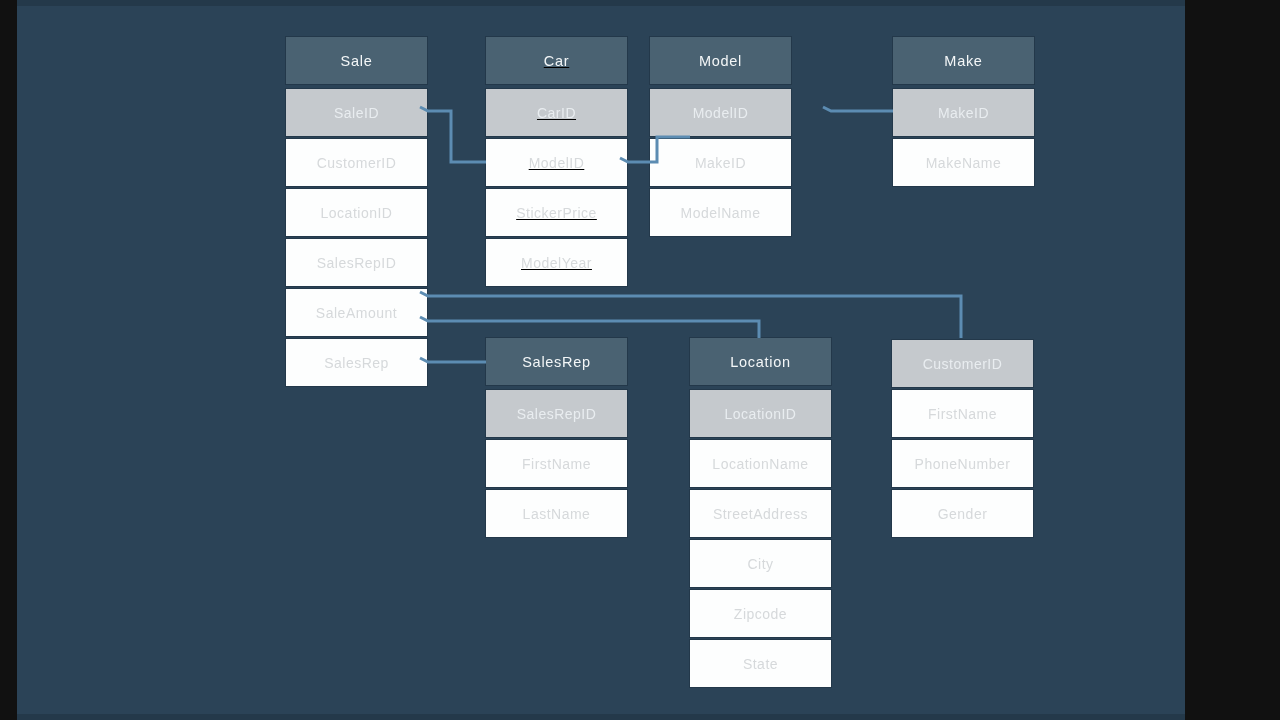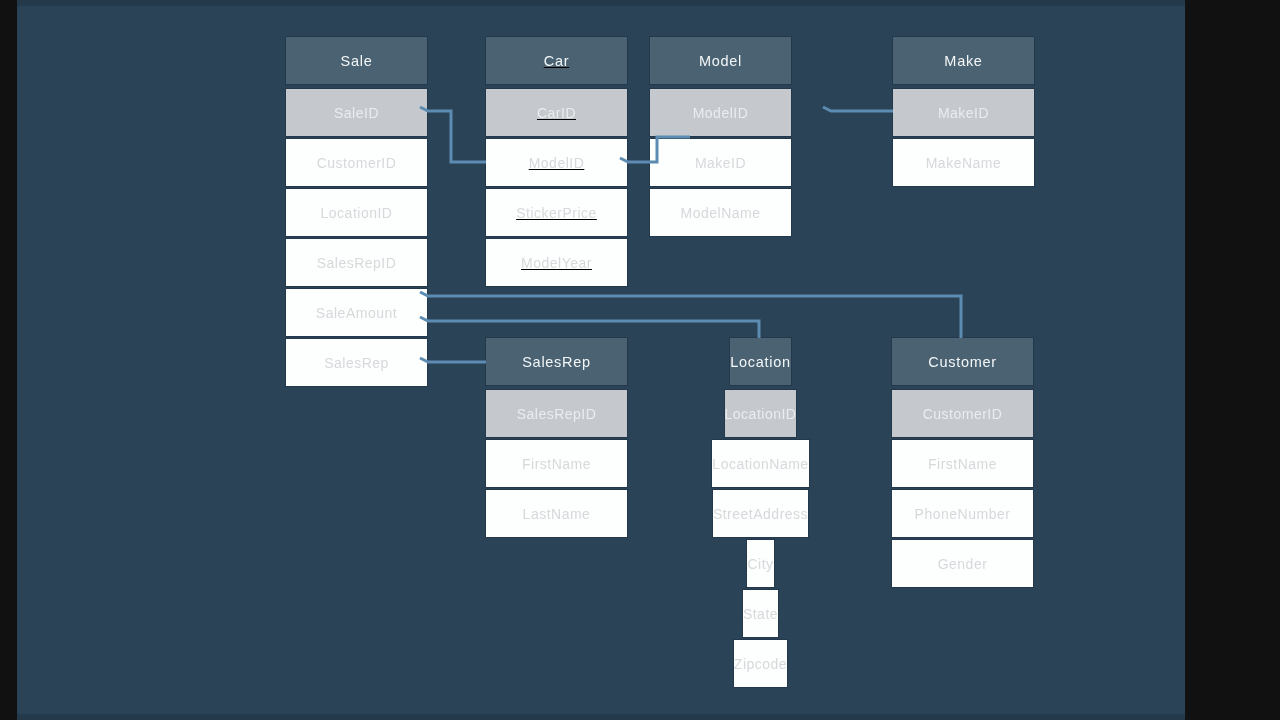--- a/index.html
+++ b/index.html
@@ -83,32 +83,31 @@
     <div class="cell row">MakeName</div>
   </section>
 
   <section class="tbl" style="left:469px; top:338px;justify-content:space-between;">
     <div class="cell hdr">SalesRep</div>
     <div class="cell pk">SalesRepID</div>
     <div class="cell row">FirstName</div>
     <div class="cell row">LastName</div>
   </section>
 
-  <section class="tbl" style="left:673px; top:338px;align-items:center;">
+  <section class="tbl" style="left:673px; top:338px;">
     <div class="cell hdr">Location</div>
     <div class="cell pk">LocationID</div>
     <div class="cell row">LocationName</div>
     <div class="cell row">StreetAddress</div>
     <div class="cell row">City</div>
+    <div class="cell row">Zipcode</div>
     <div class="cell row">State</div>
-    <div class="cell row">Zipcode</div>
   </section>
 
   <section class="tbl" style="left:875px; top:338px;">
-    <div class="cell hdr">Customer</div>
     <div class="cell pk">CustomerID</div>
     <div class="cell row">FirstName</div>
     <div class="cell row">PhoneNumber</div>
     <div class="cell row">Gender</div>
   </section>
 
   <svg id="wires" viewBox="0 0 1280 720" aria-hidden="true">
       <polyline points="403,107 411,111 434,111 434,162 469,162" fill="none" stroke="#5c8cb2" stroke-width="3"></polyline>
       <polyline points="603,158 611,162 640,162 640,137 673,137" fill="none" stroke="#5c8cb2" stroke-width="3"></polyline>
       <polyline points="806,107 814,111 876,111" fill="none" stroke="#5c8cb2" stroke-width="3"></polyline>

